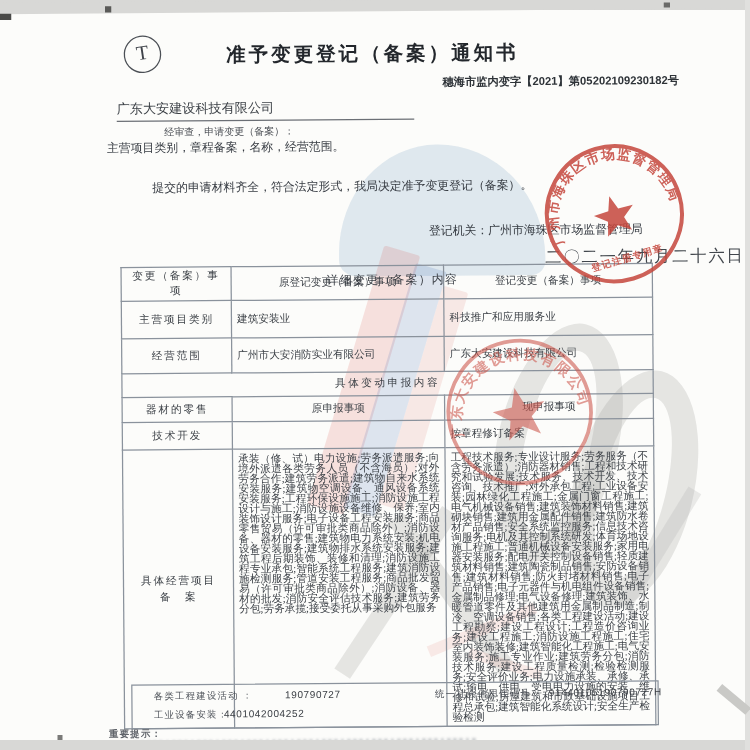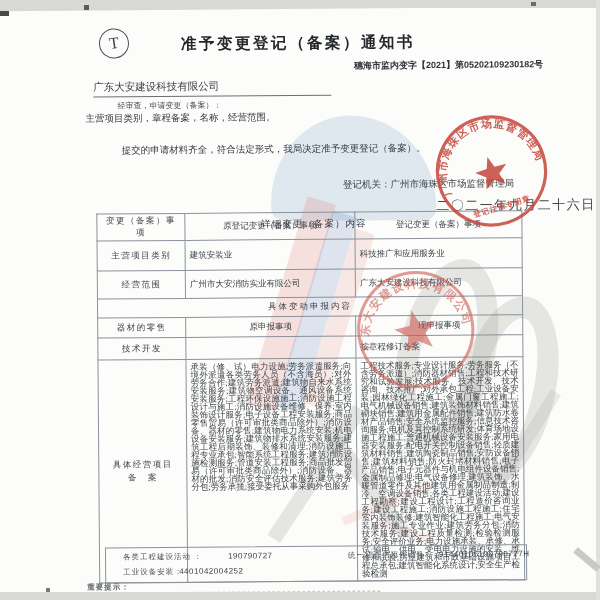--- a/index.html
+++ b/index.html
@@ -39,21 +39,21 @@
   .mark5{left:572px;top:556px;width:30px;height:7px;background:#c9c9c6;transform:rotate(40deg);}
   
   .tlogo{left:101px;top:27px;width:28px;height:28px;border:1.7px solid #4b4f55;border-radius:50%;
     text-align:center;line-height:28px;font-size:16px;color:#3f434a;transform:rotate(-8deg);}
   .title{left:150px;top:33px;width:300px;text-align:center;font-size:15.5px;font-weight:bold;
     letter-spacing:2.5px;color:#23272c;}
   .docno{left:250px;top:60px;width:295px;text-align:right;font-size:9px;font-weight:bold;
     color:#2e3338;font-family:"Liberation Sans",sans-serif;}
   .company{left:95px;top:79px;font-size:10.5px;color:#3a3f45;}
   .company .uline{display:inline-block;min-width:238px;border-bottom:1px solid #6b6f75;padding-bottom:2px;}
-  .review{left:119px;top:99px;font-size:8px;color:#494d53;}
+  .review{left:133px;top:99px;font-size:8px;color:#494d53;}
   .items{left:87px;top:111px;font-size:9.5px;}
   .para{left:123px;top:143px;font-size:9.5px;}
   .registrar{left:344px;top:179px;font-size:9.5px;}
   .detail-title{left:262px;top:198px;font-size:9.5px;letter-spacing:1px;margin-top:20px;}
   .dateline{left:437px;top:198px;font-size:13px;letter-spacing:1.5px;color:#41464c;}
   
   table.main{position:absolute;left:97px;top:212px;width:425px;border-collapse:collapse;table-layout:fixed;}
   table.main td{border:1px solid #8a929c;font-size:8.5px;color:#3a3f45;padding:1px 4px;
     vertical-align:middle;overflow:hidden;}
   td.lab{text-align:center;letter-spacing:1.5px;}

